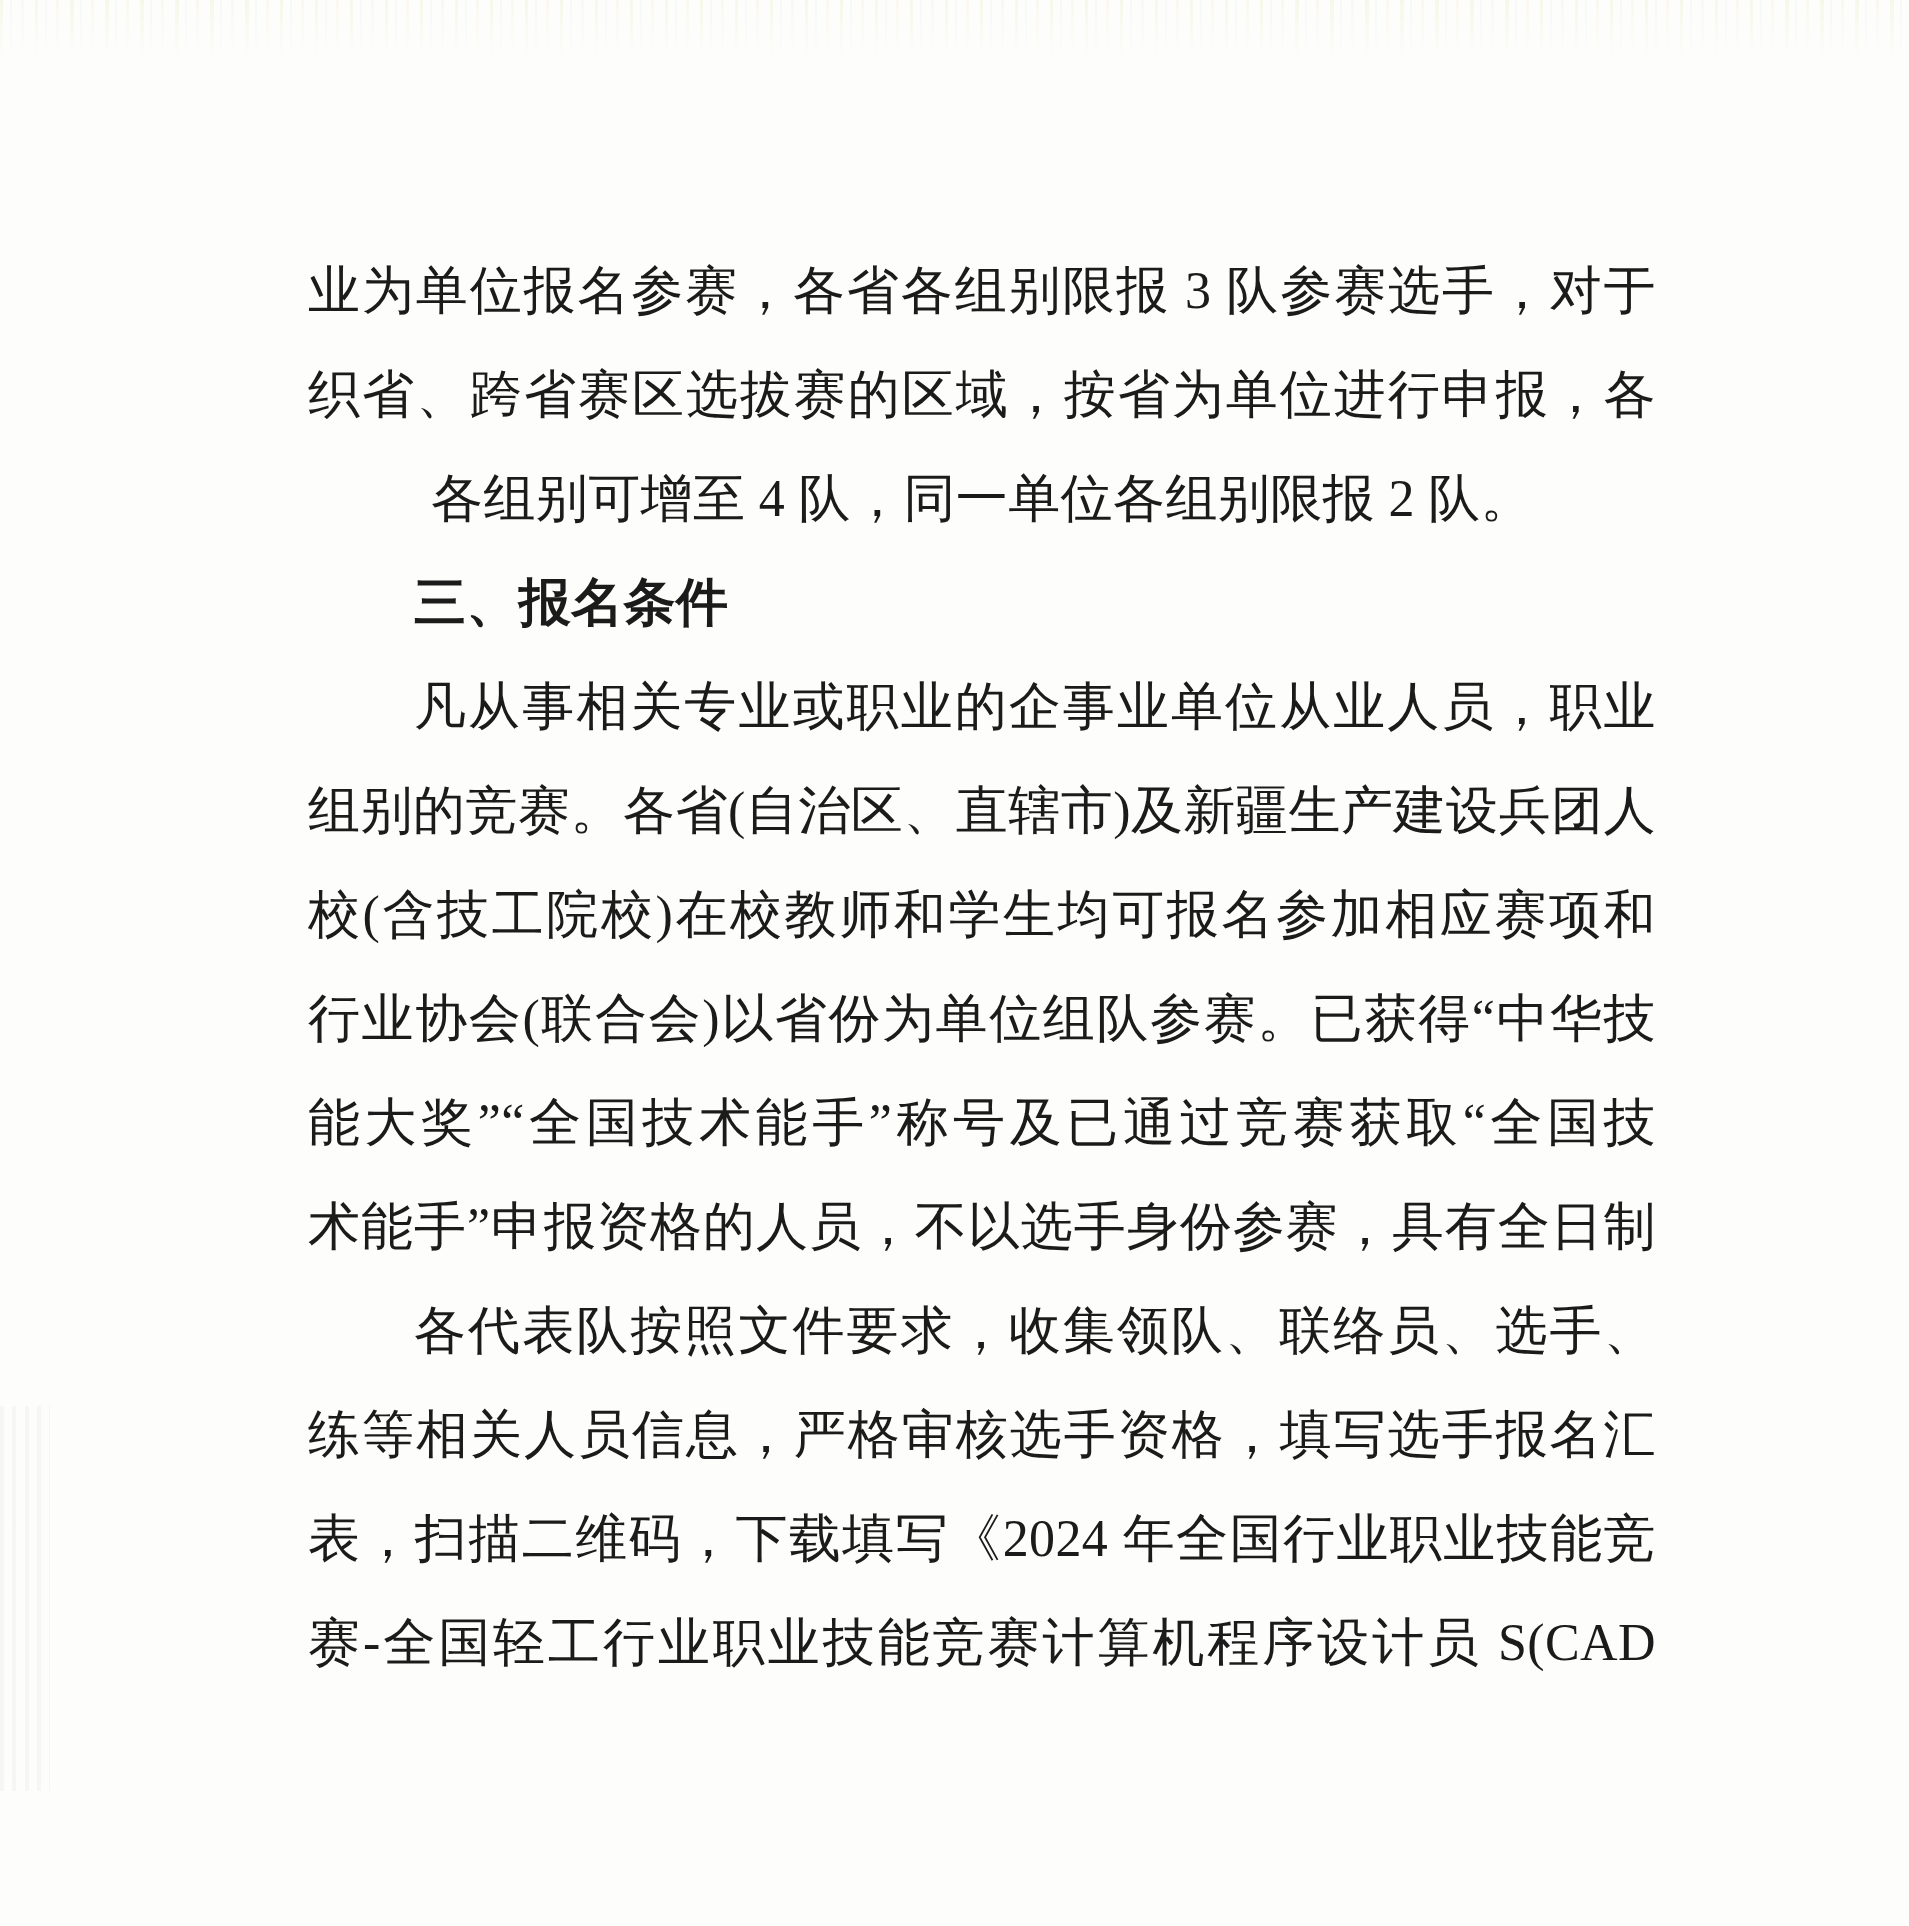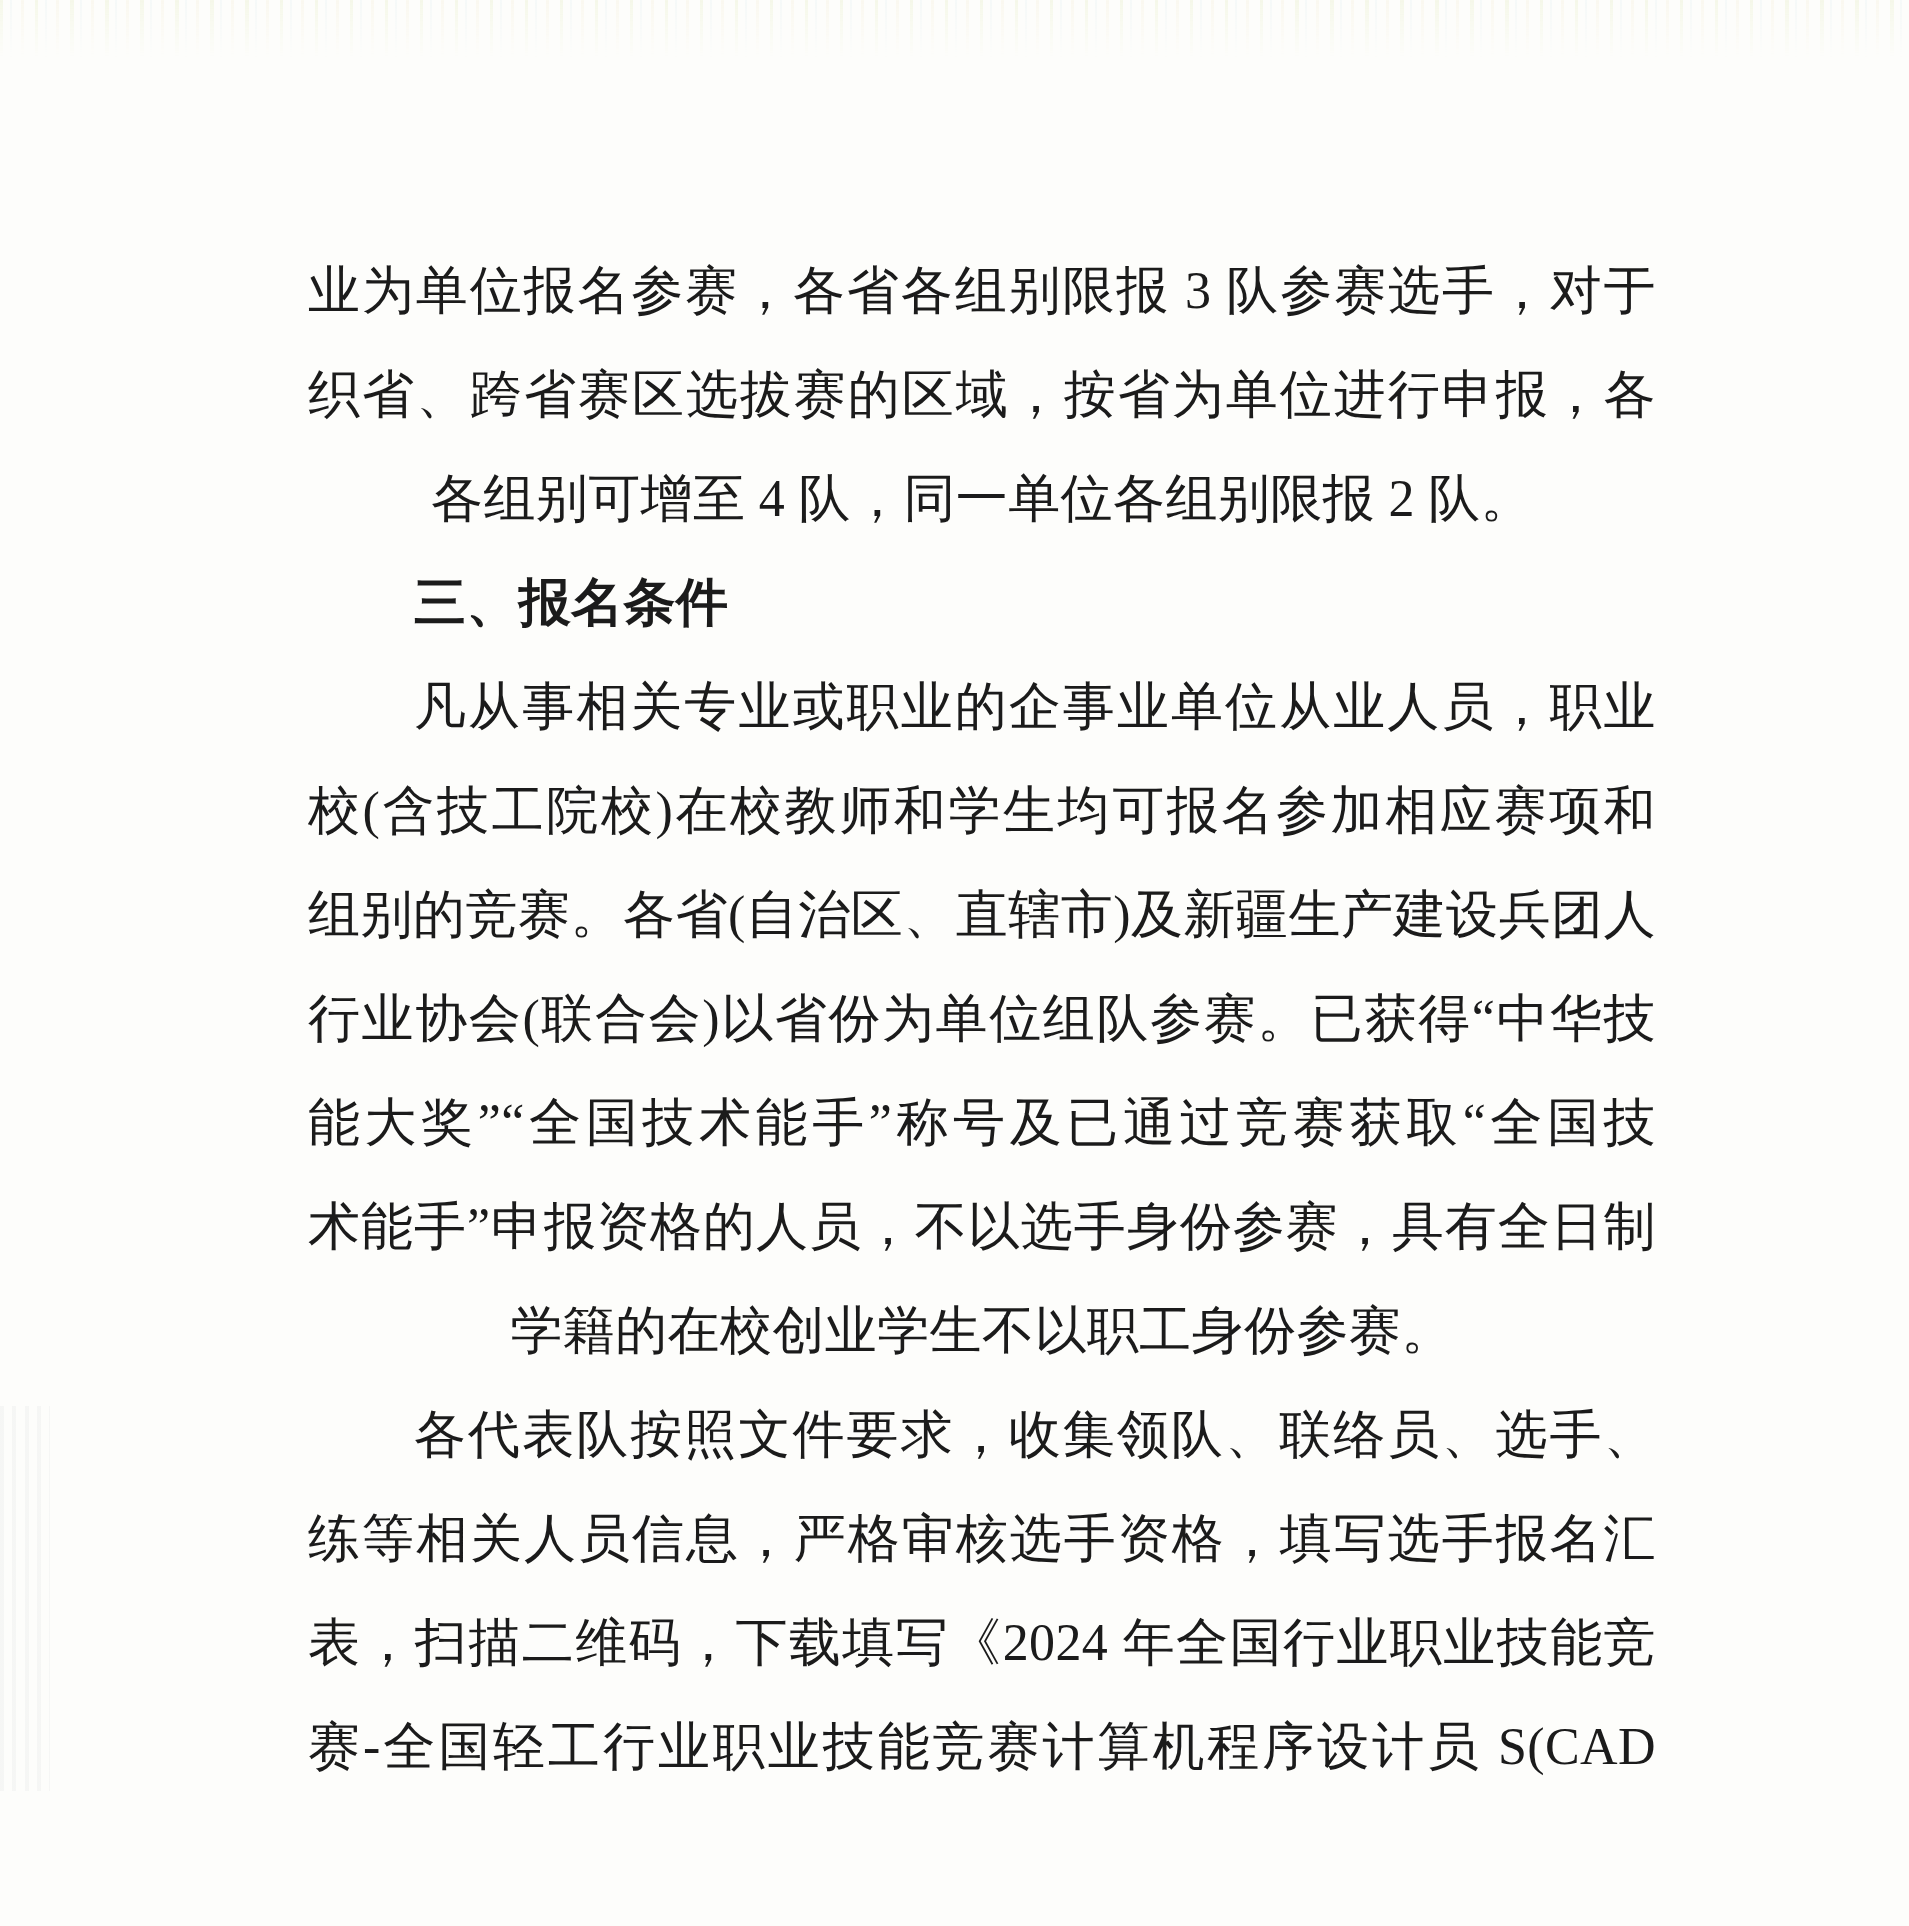--- a/index.html
+++ b/index.html
@@ -58,26 +58,25 @@
 <div class="page">
   <div class="noise-top"></div>
   <div class="noise-left"></div>
 
   <div class="textblock">
       <div class="line just">业为单位报名参赛，各省各组别限报 3 队参赛选手，对于组</div>
       <div class="line just">织省、跨省赛区选拔赛的区域，按省为单位进行申报，各省</div>
       <div class="line end">各组别可增至 4 队，同一单位各组别限报 2 队。</div>
       <div class="line head">三、报名条件</div>
       <div class="line just ind">凡从事相关专业或职业的企事业单位从业人员，职业院</div>
+      <div class="line just">组别的竞赛。各省(自治区、直辖市)及新疆生产建设兵团人</div>
       <div class="line just">校(含技工院校)在校教师和学生均可报名参加相应赛项和</div>
-      <div class="line just">组别的竞赛。各省(自治区、直辖市)及新疆生产建设兵团人</div>
       <div class="line just">行业协会(联合会)以省份为单位组队参赛。已获得“中华技</div>
       <div class="line just">能大奖”“全国技术能手”称号及已通过竞赛获取“全国技</div>
       <div class="line just">术能手”申报资格的人员，不以选手身份参赛，具有全日制</div>
-      <div class="line end">学籍的在校创业学生不以职工身份参赛。</div>
       <div class="line just ind">各代表队按照文件要求，收集领队、联络员、选手、教</div>
       <div class="line just">练等相关人员信息，严格审核选手资格，填写选手报名汇总</div>
       <div class="line just">表，扫描二维码，下载填写《2024 年全国行业职业技能竞</div>
       <div class="line just">赛-全国轻工行业职业技能竞赛计算机程序设计员 S(CAD 设</div>
     </div>
 
 </div>
 
 
 </body></html>

